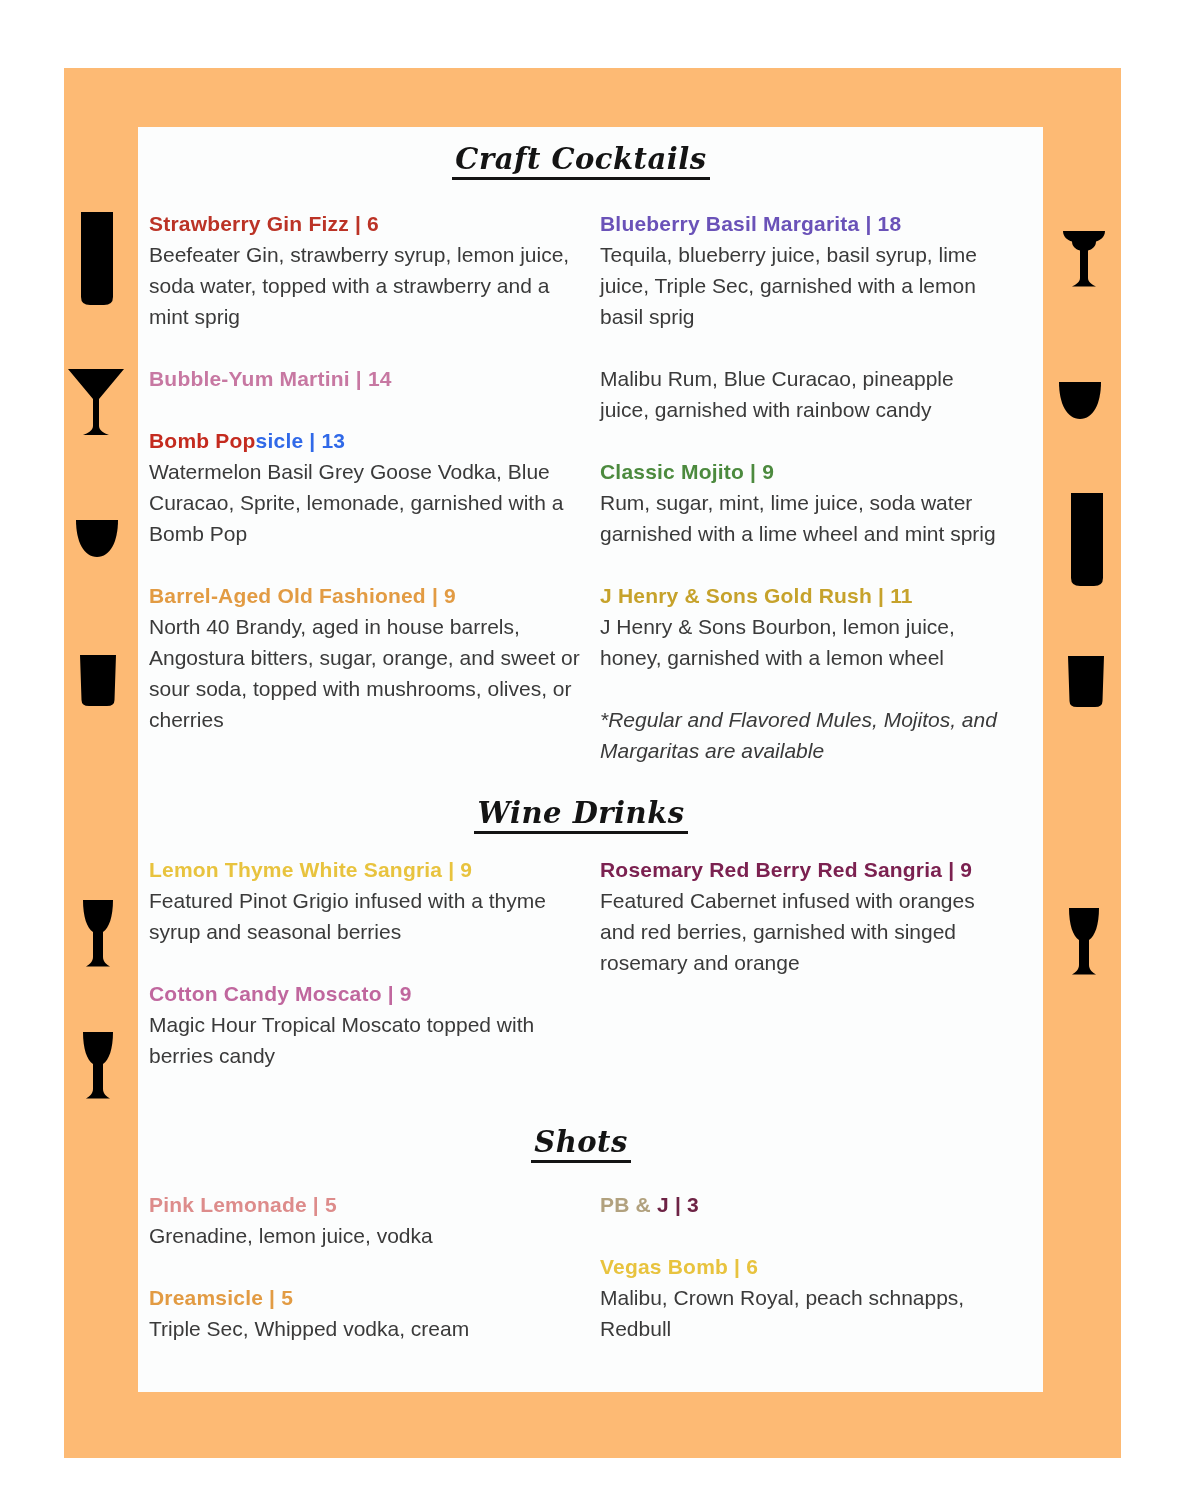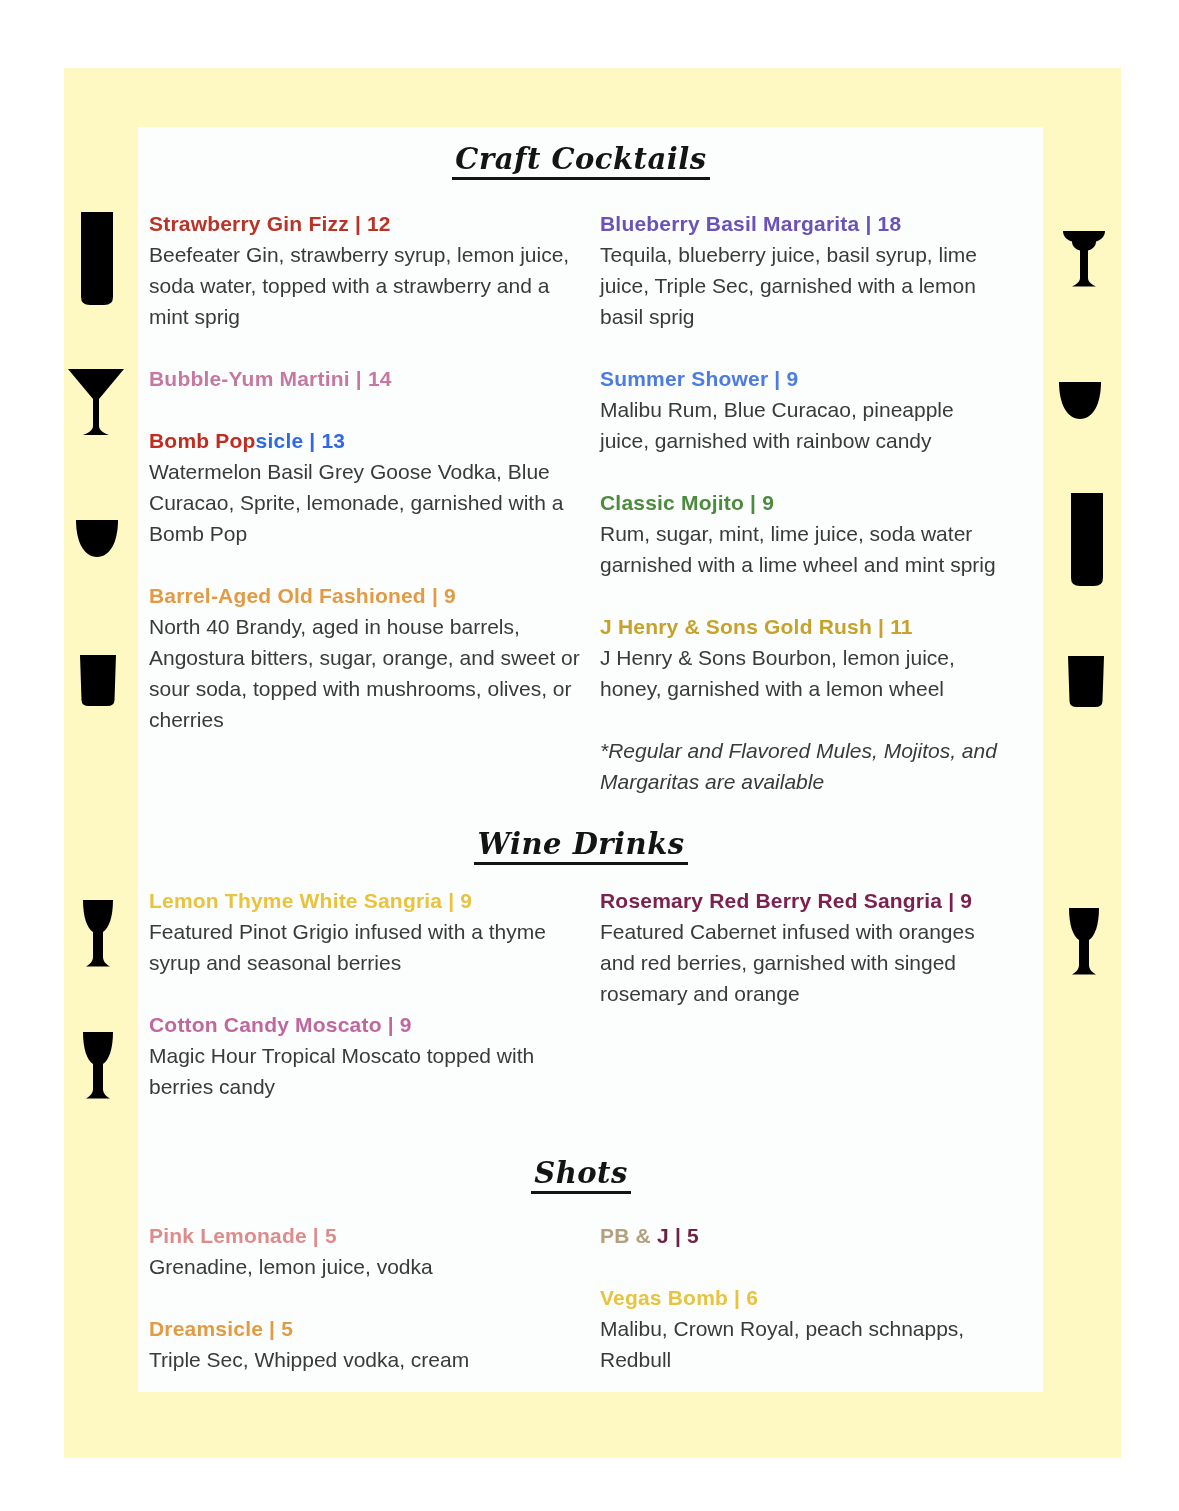--- a/index.html
+++ b/index.html
@@ -6,21 +6,21 @@
   body {
     width: 1179px; height: 1511px;
     background: #ffffff;
     font-family: "Liberation Sans", sans-serif;
     position: relative;
     overflow: hidden;
   }
   .page {
     position: absolute; left: 64px; top: 68px;
     width: 1057px; height: 1390px;
-    background: #fef9c3;
+    background: #fdba74;
   }
   .card {
     position: absolute; left: 74px; top: 59px;
     width: 905px; height: 1265px;
     background: #fcfdfd;
     padding: 16px 30px 0 11px;
     box-sizing: border-box;
   }
   .section-title-wrap { text-align: center; }
   .section-title {
@@ -109,42 +109,41 @@
   </symbol>
 </svg>
 
 <div class="page">
   <div class="card">
       <section class="menu-section section-0">
         <div class="section-title-wrap"><span class="section-title">Craft Cocktails</span></div>
         <div class="cols">
           <div class="col">
             <div class="menu-item">
-              <div class="item-title"><span class="title-run" style="color: rgb(187, 51, 38);">Strawberry Gin Fizz | 12</span></div>
+              <div class="item-title"><span class="title-run" style="color: rgb(187, 51, 38);">Strawberry Gin Fizz | 6</span></div>
               <div class="item-desc">Beefeater Gin, strawberry syrup, lemon juice, soda water, topped with a strawberry and a mint sprig</div>
             </div>
             <div class="menu-item">
               <div class="item-title"><span class="title-run" style="color: rgb(199, 120, 162);">Bubble-Yum Martini | 14</span></div>
             </div>
             <div class="menu-item">
               <div class="item-title"><span class="title-run" style="color: rgb(196, 43, 31);">Bomb Pop</span><span class="title-run" style="color: rgb(48, 105, 232);">sicle | 13</span></div>
               <div class="item-desc">Watermelon Basil Grey Goose Vodka, Blue Curacao, Sprite, lemonade, garnished with a Bomb Pop</div>
             </div>
             <div class="menu-item">
               <div class="item-title"><span class="title-run" style="color: rgb(226, 155, 67);">Barrel-Aged Old Fashioned | 9</span></div>
               <div class="item-desc">North 40 Brandy, aged in house barrels, Angostura bitters, sugar, orange, and sweet or sour soda, topped with mushrooms, olives, or cherries</div>
             </div>
           </div>
           <div class="col">
             <div class="menu-item">
               <div class="item-title"><span class="title-run" style="color: rgb(106, 82, 184);">Blueberry Basil Margarita | 18</span></div>
               <div class="item-desc">Tequila, blueberry juice, basil syrup, lime juice, Triple Sec, garnished with a lemon basil sprig</div>
             </div>
             <div class="menu-item">
-              <div class="item-title"><span class="title-run" style="color: rgb(75, 124, 225);">Summer Shower | 9</span></div>
               <div class="item-desc">Malibu Rum, Blue Curacao, pineapple juice, garnished with rainbow candy</div>
             </div>
             <div class="menu-item">
               <div class="item-title"><span class="title-run" style="color: rgb(76, 138, 62);">Classic Mojito | 9</span></div>
               <div class="item-desc">Rum, sugar, mint, lime juice, soda water garnished with a lime wheel and mint sprig</div>
             </div>
             <div class="menu-item">
               <div class="item-title"><span class="title-run" style="color: rgb(198, 162, 43);">J Henry &amp; Sons Gold Rush | 11</span></div>
               <div class="item-desc">J Henry &amp; Sons Bourbon, lemon juice, honey, garnished with a lemon wheel</div>
             </div>
@@ -183,21 +182,21 @@
               <div class="item-title"><span class="title-run" style="color: rgb(221, 140, 139);">Pink Lemonade | 5</span></div>
               <div class="item-desc">Grenadine, lemon juice, vodka</div>
             </div>
             <div class="menu-item">
               <div class="item-title"><span class="title-run" style="color: rgb(226, 155, 67);">Dreamsicle | 5</span></div>
               <div class="item-desc">Triple Sec, Whipped vodka, cream</div>
             </div>
           </div>
           <div class="col">
             <div class="menu-item">
-              <div class="item-title"><span class="title-run" style="color: rgb(177, 161, 126);">PB &amp; </span><span class="title-run" style="color: rgb(109, 35, 69);">J | 5</span></div>
+              <div class="item-title"><span class="title-run" style="color: rgb(177, 161, 126);">PB &amp; </span><span class="title-run" style="color: rgb(109, 35, 69);">J | 3</span></div>
             </div>
             <div class="menu-item">
               <div class="item-title"><span class="title-run" style="color: rgb(232, 195, 62);">Vegas Bomb | 6</span></div>
               <div class="item-desc">Malibu, Crown Royal, peach schnapps, Redbull</div>
             </div>
           </div>
         </div>
       </section>
     </div>
 </div>

